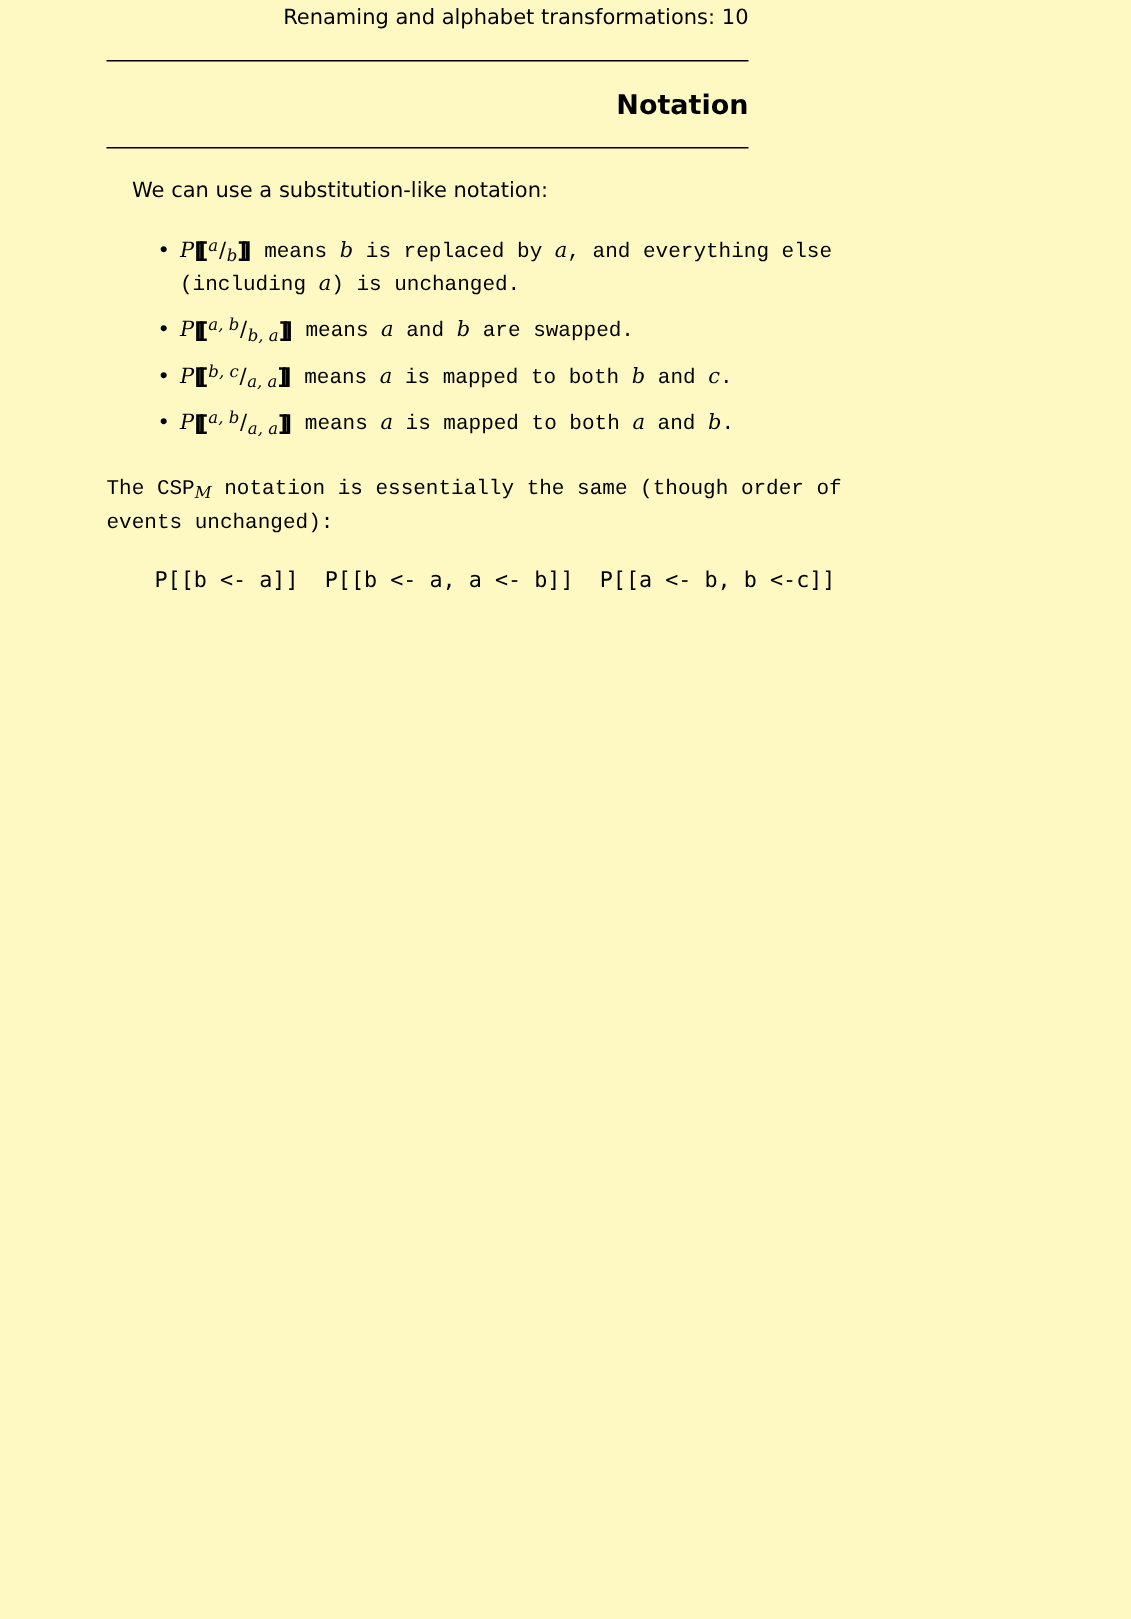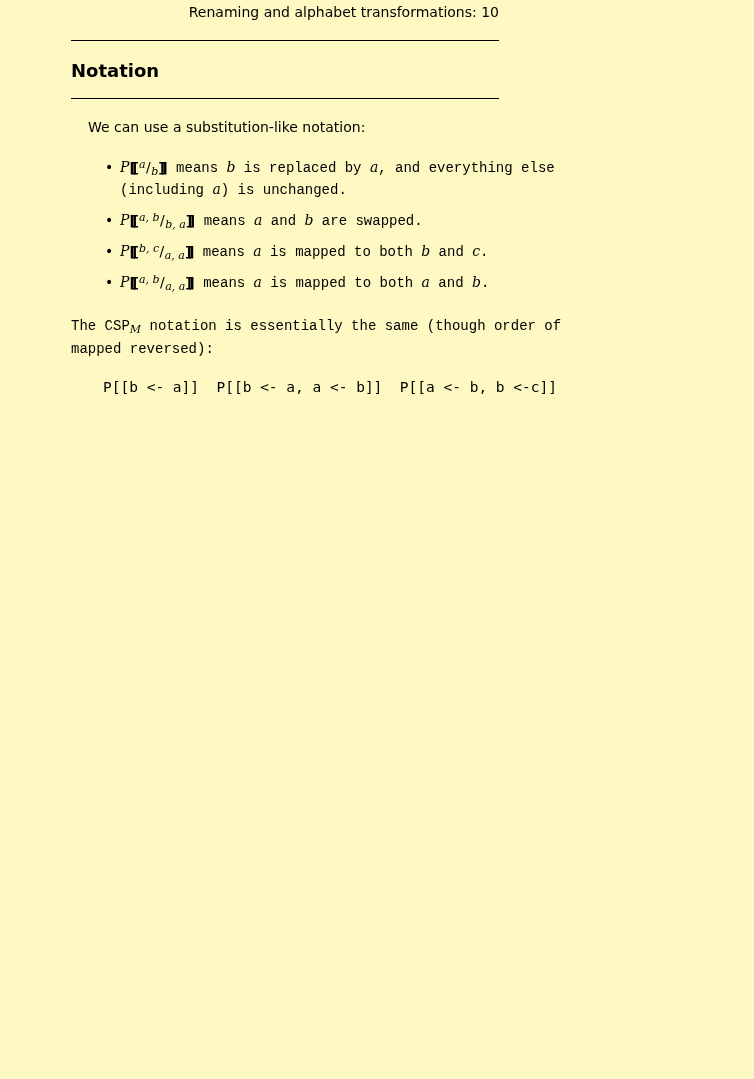--- a/index.html
+++ b/index.html
@@ -20,21 +20,21 @@
     white-space: nowrap;
   }
   .rule {
     position: absolute; left: 0; width: 428px; height: 0;
     border-top: 1.5px solid #000;
   }
   .rule-top { top: 40px; }
   .rule-bottom { top: 98px; }
   .title {
     position: absolute; top: 60px; left: 0; width: 428px;
-    text-align: left; font-weight: bold; font-size: 18px; line-height: 22px;
+    text-align: right; font-weight: bold; font-size: 18px; line-height: 22px;
   }
   .intro {
     position: absolute; top: 117px; left: 17px;
     font-size: 14px; line-height: 21px; white-space: nowrap;
   }
   .bullets {
     position: absolute; top: 157px; left: 0; width: 470px;
     list-style: none; margin: 0; padding: 0;
   }
   .bullet-item {
@@ -104,18 +104,18 @@
       <li class="bullet-item">
         <span class="marker">•</span>
         <span class="btext"><span class="formula"><span class="mi">P</span><span class="wb">[[</span><span class="sup mi">b, c</span><span class="sl">/</span><span class="sub mi">a, a</span><span class="wb">]]</span></span><span><span class="plain"> means </span><span class="mi">a</span><span class="plain"> is mapped to both </span><span class="mi">b</span><span class="plain"> and </span><span class="mi">c</span><span class="plain">.</span></span></span>
       </li>
       <li class="bullet-item">
         <span class="marker">•</span>
         <span class="btext"><span class="formula"><span class="mi">P</span><span class="wb">[[</span><span class="sup mi">a, b</span><span class="sl">/</span><span class="sub mi">a, a</span><span class="wb">]]</span></span><span><span class="plain"> means </span><span class="mi">a</span><span class="plain"> is mapped to both </span><span class="mi">a</span><span class="plain"> and </span><span class="mi">b</span><span class="plain">.</span></span></span>
       </li>
     </ul>
 
-    <div class="paragraph"><span class="plain">The CSP</span><span class="msub">M</span><span class="plain"> notation is essentially the same (though order of</span><br><span class="plain">mapped reversed):</span></div>
+    <div class="paragraph"><span class="plain">The CSP</span><span class="msub">M</span><span class="plain"> notation is essentially the same (though order of</span><br><span class="plain">events unchanged):</span></div>
 
     <div class="code">P[[b &lt;- a]]  P[[b &lt;- a, a &lt;- b]]  P[[a &lt;- b, b &lt;-c]]</div>
 
   </div>
 </div>
 
 </body></html>

